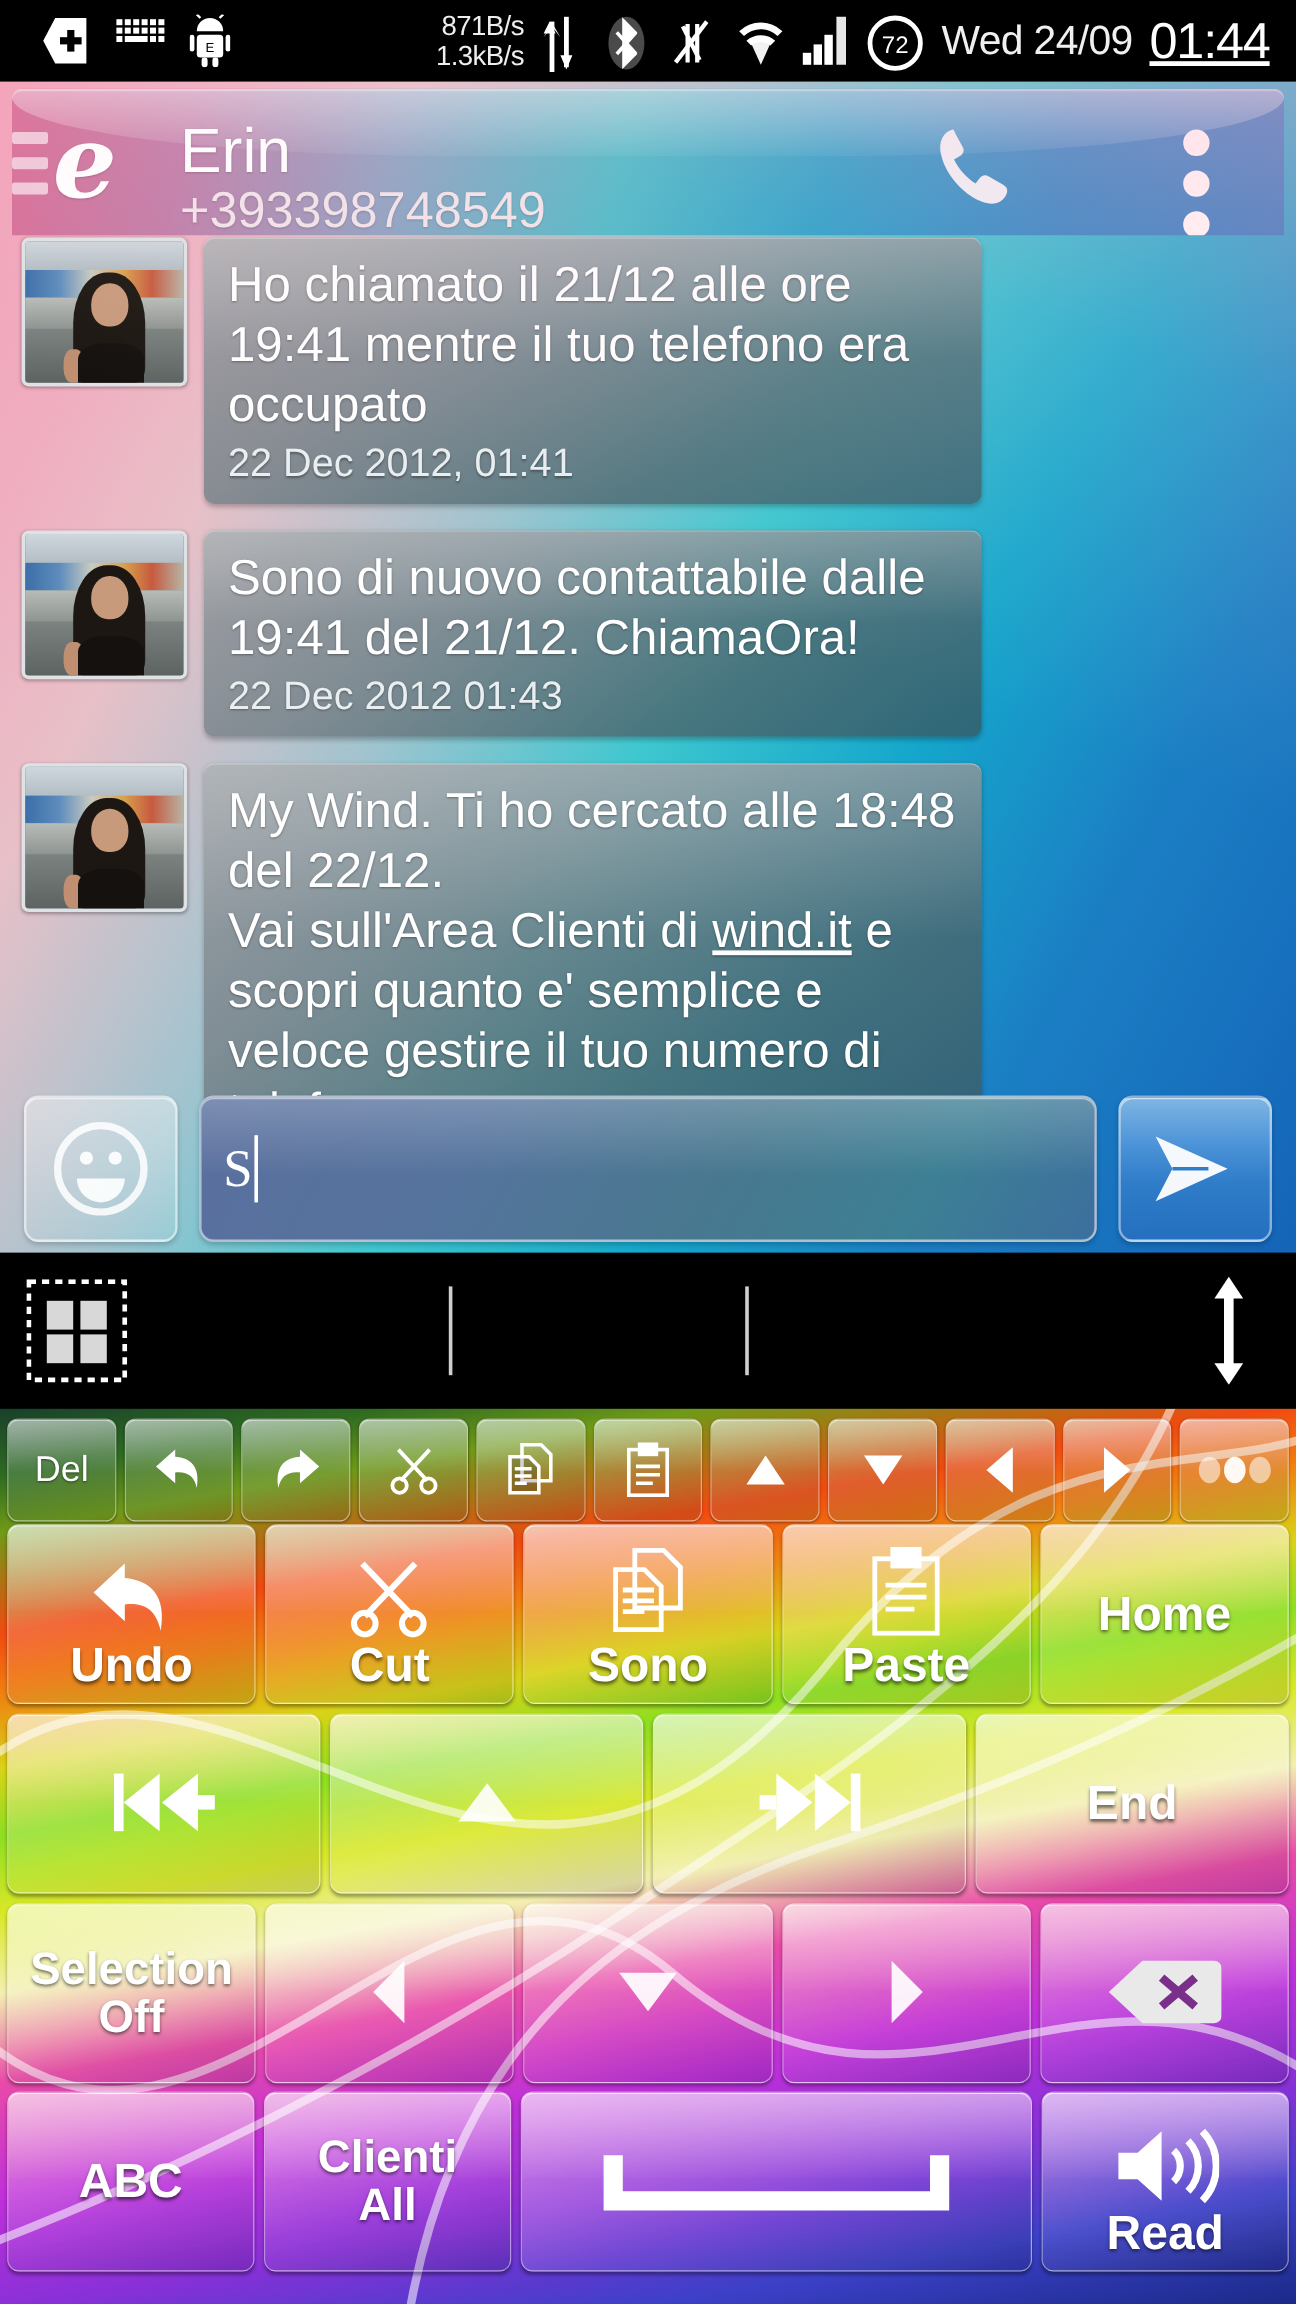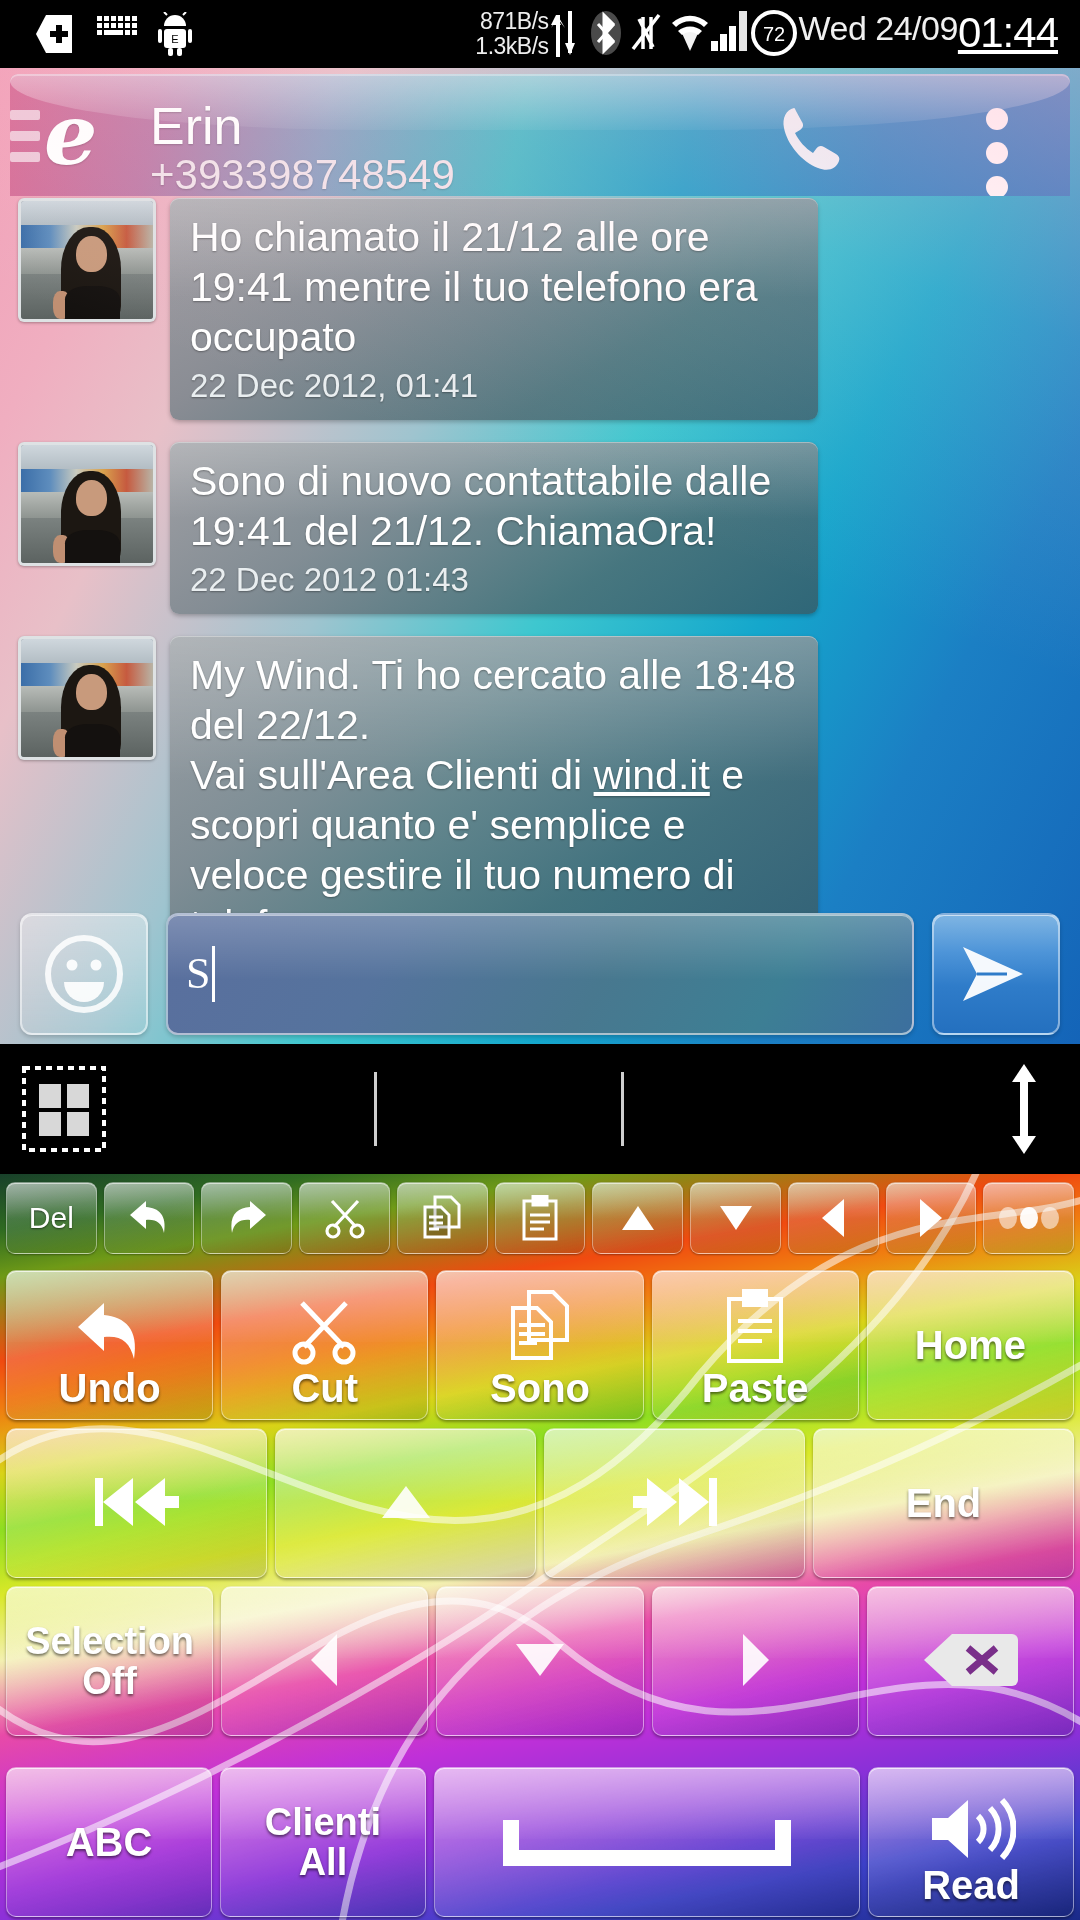--- a/index.html
+++ b/index.html
@@ -9,21 +9,21 @@
   #screen { position:relative; width:1080px; height:1920px; overflow:hidden; }
 
   
   .statusbar{
     position:absolute; left:0; top:0; width:1080px; height:68px;
     background:#000; display:flex; align-items:center; padding:0 14px;
     color:#e8e8e8;
   }
   .sb-left{ display:flex; align-items:center; gap:22px; padding-left:20px; }
   .sb-ico{ width:40px; height:44px; position:relative; }
-  .sb-right{ margin-left:auto; display:flex; padding-right:8px;}
+  .sb-right{ margin-left:auto; display:flex; align-items:center; gap:14px; padding-right:8px;}
   .speed{ font-size:23px; line-height:25px; text-align:right; letter-spacing:-0.5px; color:#eee;}
   .sb-date{ font-size:34px; color:#f0f0f0; letter-spacing:-0.5px; }
   .sb-time{ font-size:42px; color:#fff; letter-spacing:-1px;text-decoration:underline; }
 
   
   .chat{
     position:absolute; left:0; top:68px; width:1080px; height:976px;
     background:
       linear-gradient(118deg,
         #f2a0b8 0%, #f0aec0 12%, #e8c0c8 22%,
@@ -174,21 +174,21 @@
         #3c40c8 90%, #1a2a88 100%);
     overflow:hidden;
   }
   .kb-wash{ position:absolute; inset:0; pointer-events:none; }
 
   .krow{ position:absolute; left:0; width:1080px; display:flex; }
 
   
   .krow.small{ top:8px; height:78px; padding:0 6px; gap:7px; }
   .skey{
-    flex:1; height:72px; border-radius:9px; position:relative;
+    flex:1; height:86px; border-radius:9px; position:relative;
     background:linear-gradient(170deg, rgba(240,245,245,0.42) 0%, rgba(200,215,210,0.2) 40%, rgba(20,50,35,0.14) 100%);
     border:1px solid rgba(255,255,255,0.42);
     box-shadow:inset 0 1px 0 rgba(255,255,255,0.55), 0 1px 2px rgba(0,0,0,0.35);
     display:flex; align-items:center; justify-content:center; overflow:hidden;
   }
   .skey:before{
     content:""; position:absolute; left:0; top:0; width:100%; height:52%;
     background:linear-gradient(180deg, rgba(255,255,255,0.32), rgba(255,255,255,0));
   }
   .skey span.lbl{ position:relative; color:#fff; font-size:30px; text-shadow:0 1px 2px rgba(0,0,0,0.5); }
@@ -658,21 +658,21 @@
         <span class="gl">
           <svg width="96" height="60" viewBox="0 0 96 60">
               <path d="M30 4h60a6 6 0 0 1 6 6v40a6 6 0 0 1-6 6H30L2 30z" fill="#e9e9e9"></path>
               <path d="M46 18l28 24M74 18L46 42" stroke="#7a2f8a" stroke-width="7" fill="none"></path>
             </svg>
         </span>
 
       </div>
     </div>
 
-    <div class="krow big" style="top:593px">
+    <div class="krow big" style="top:569px">
       <div class="bkey label-mid" style="flex:1">
         <span class="lbl">ABC</span>
       </div>
       <div class="bkey label-mid" style="flex:1">
         <span class="lbl two" style="white-space:pre-line">Clienti
 All</span>
       </div>
       <div class="bkey center-only" style="flex:2.08">
         <span class="gl">
           <svg width="300" height="70" viewBox="0 0 300 70">

